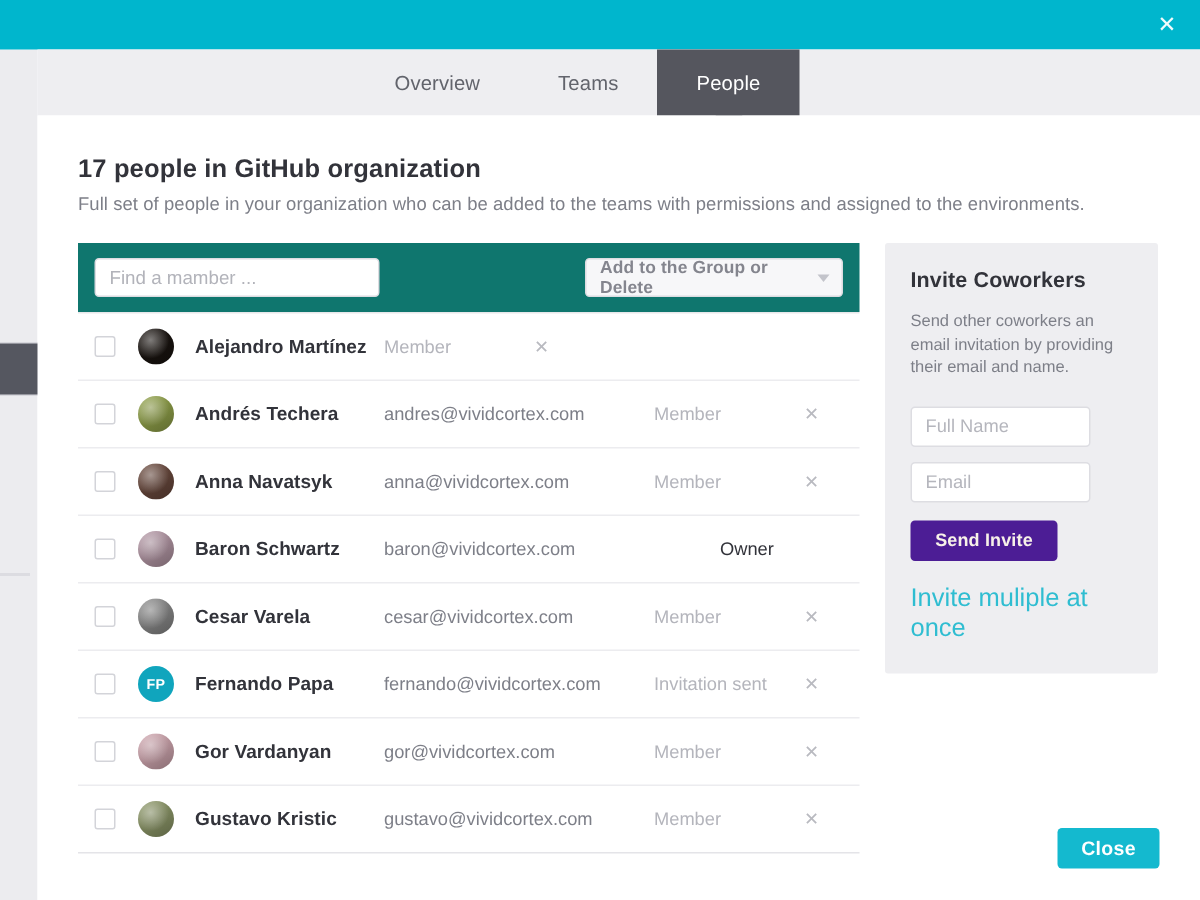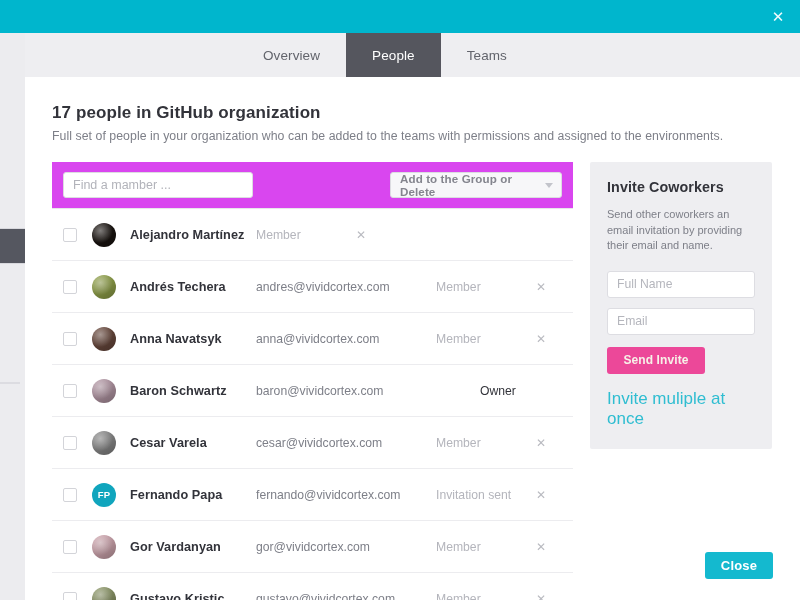--- a/index.html
+++ b/index.html
@@ -74,21 +74,21 @@
   .subtitle {
     position: absolute; left: 27px; top: 52px;
     font-size: 12.3px; color: #7d7f88; letter-spacing: .05px;
   }
 
   
   .list-col {
     position: absolute; left: 27px; top: 85px; width: 521px;
   }
   .toolbar {
-    background: #d946ef;
+    background: #0f766e;
     height: 46px;
     display: flex; align-items: center; justify-content: space-between;
     padding: 0 11px 0 11px;
   }
   .search-input {
     width: 190px; height: 26px;
     border: 1px solid #dcdce1; border-radius: 3px; background: #ffffff;
     font-family: "Liberation Sans", sans-serif;
     font-size: 12.5px; color: #55565e; padding: 0 9px;
     outline: none;
@@ -105,21 +105,21 @@
     font-size: 11.6px; font-weight: bold; color: #84858e; letter-spacing: .1px;
   }
   .gs-caret {
     width: 0; height: 0;
     border-left: 4px solid transparent; border-right: 4px solid transparent;
     border-top: 5px solid #c3c4cb;
   }
 
   .people-list { border-top: 1px solid #e7e7ea; }
   .person-row {
-    height: 52px;
+    height: 45px;
     display: flex; align-items: center;
     border-bottom: 1px solid #ececef;
     padding-left: 11px;
   }
   .person-row:last-child { border-bottom: 1px solid #e4e4e8; }
 
   .row-check {
     width: 14px; height: 14px; flex: 0 0 14px;
     border: 1px solid #d3d4d9; border-radius: 2px; background: #ffffff;
     cursor: pointer;
@@ -159,30 +159,30 @@
   }
   .inv-title {
     font-size: 14.3px; font-weight: bold; color: #32333a;
     margin-bottom: 12px; letter-spacing: .1px;
   }
   .inv-desc {
     font-size: 11px; color: #7d7f88; line-height: 1.42;
     margin-bottom: 17px;
   }
   .inv-input {
-    display: block; width: 148px; height: 27px;
+    display: block; width: 120px; height: 27px;
     border: 1px solid #dddde2; border-radius: 3px; background: #ffffff;
     font-family: "Liberation Sans", sans-serif;
     font-size: 12.2px; color: #55565e; padding: 0 9px;
     margin-bottom: 10px; outline: none;
   }
   .inv-input::placeholder { color: #b5b6bd; }
   .inv-send {
     width: 98px; height: 27px;
-    background: #ec4899; border: none; border-radius: 3px;
+    background: #4c1d95; border: none; border-radius: 3px;
     font-family: "Liberation Sans", sans-serif;
     font-size: 12px; font-weight: bold; color: #f7f1e8;
     cursor: default; margin-top: 2px; margin-bottom: 15px;
     letter-spacing: .1px;
   }
   .inv-link {
     display: block; font-size: 17px; color: #2fbdd1;
     text-decoration: none; cursor: pointer;
   }
 
@@ -206,25 +206,25 @@
   <div class="bg-left-sep"></div>
 
   <div class="topbar">
     <div class="close-x">✕</div>
   </div>
 
   <div class="tabstrip">
     <div class="tab">
       <span>Overview</span>
     </div>
+    <div class="tab">
+      <span>Teams</span>
+    </div>
     <div class="tab active">
       <span>People</span>
-    </div>
-    <div class="tab">
-      <span>Teams</span>
     </div>
   </div>
 
   <div class="modal-body">
 
     <div class="title">17 people in GitHub organization</div>
     <div class="subtitle">Full set of people in your organization who can be added to the teams with permissions and assigned to the environments.</div>
 
     <div class="list-col">
 

